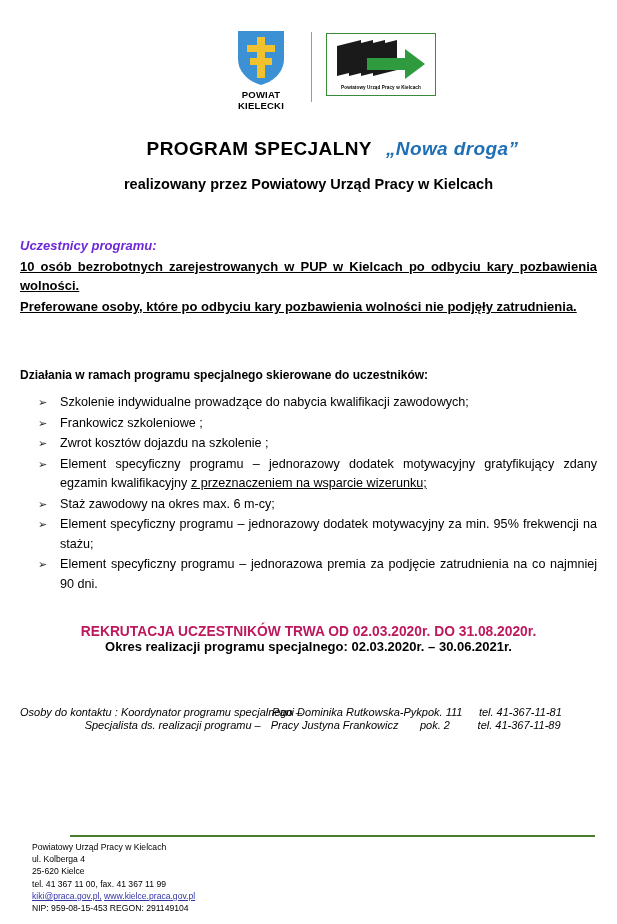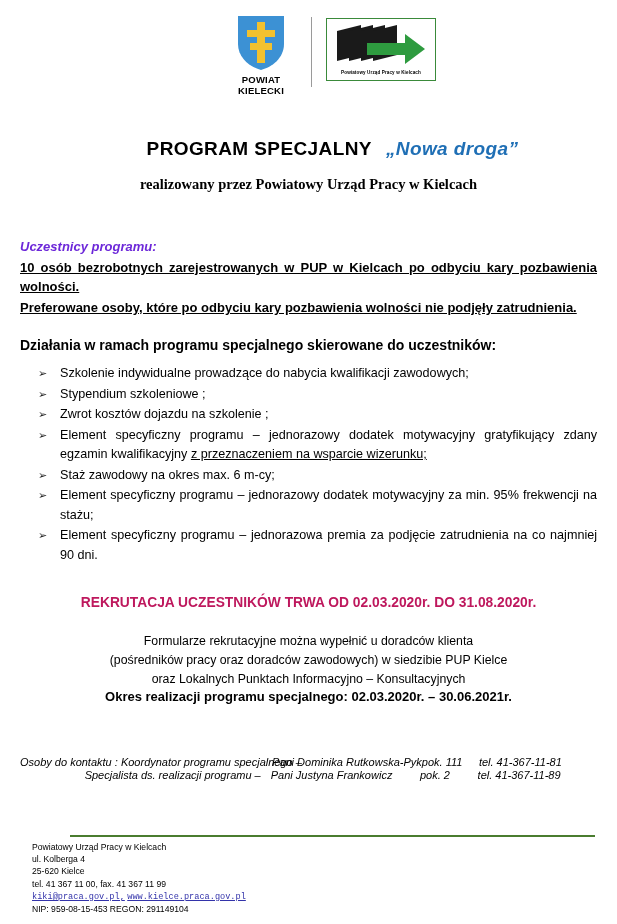--- a/index.html
+++ b/index.html
@@ -15,21 +15,21 @@
     overflow: hidden;
     position: relative;
   }
 
   
   .logo-bar {
     display: flex;
     justify-content: center;
     align-items: flex-start;
     gap: 14px;
-    padding-top: 14px;
+    padding-top: 29px;
     height: 104px;
     box-sizing: border-box;
     margin-left: 44px;
   }
   .crest-block {
     display: flex;
     flex-direction: column;
     align-items: center;
     width: 72px;
   }
@@ -82,21 +82,20 @@
     color: #1F6FB5;
     font-style: italic;
     font-weight: bold;
     margin-left: 14px;
   }
   .title-sub {
     text-align: center;
     font-size: 14.5px;
     font-weight: bold;
     margin-top: 16px;
-    font-family: Liberation Serif, serif;
   }
 
   
   .sheet {
     padding: 0 20px;
     box-sizing: border-box;
   }
   .heading-blue {
     color: #6d28d9;
     font-style: italic;
@@ -109,23 +108,23 @@
     font-weight: bold;
     line-height: 19px;
     text-align: justify;
     margin-top: 4px;
     text-decoration: underline;
   }
   .para-just.second { margin-top: 2px; }
   .u { text-decoration: underline; }
 
   .actions-heading {
-    font-size: 14px;
-    font-weight: bold;
-    margin-top: 20px;
+    font-size: 12px;
+    font-weight: bold;
+    margin-top: 52px;
   }
 
   ul.actions {
     list-style: none;
     margin: 11px 0 0 0;
     padding: 0 0 0 18px;
   }
   ul.actions li {
     font-size: 12.6px;
     line-height: 19.5px;
@@ -189,21 +188,20 @@
   .footer {
     position: absolute;
     left: 32px;
     top: 841px;
     font-size: 8.6px;
     line-height: 12.2px;
   }
   .footer .link {
     color: #3333aa;
     text-decoration: underline;
-    font-family: Liberation Mono, monospace;
   }
 </style>
 </head>
 <body>
 
 <div class="logo-bar">
 
   <div class="crest-block">
     <svg class="crest-svg" width="50" height="58" viewBox="0 0 50 58">
       <path d="M2 2 H48 V30 C48 44 36 53 25 56 C14 53 2 44 2 30 Z" fill="#3C91D4"></path>
@@ -250,21 +248,21 @@
 
   <div class="actions-heading">Działania w ramach programu specjalnego skierowane do uczestników:</div>
 
   <ul class="actions">
     <li>
       <span class="arrow">➢</span>
       <span>Szkolenie indywidualne prowadzące do nabycia kwalifikacji zawodowych;</span>
     </li>
     <li>
       <span class="arrow">➢</span>
-      <span>Stypendium szkoleniowe ;</span>
+      <span>Frankowicz szkoleniowe ;</span>
     </li>
     <li>
       <span class="arrow">➢</span>
       <span>Zwrot kosztów dojazdu na szkolenie ;</span>
     </li>
     <li>
       <span class="arrow">➢</span>
       <span>Element specyficzny programu – jednorazowy dodatek motywacyjny gratyfikujący zdany egzamin kwalifikacyjny </span><span class="u">z przeznaczeniem na wsparcie wizerunku;</span>
     </li>
     <li>
@@ -276,38 +274,33 @@
       <span>Element specyficzny programu – jednorazowy dodatek motywacyjny za min. 95% frekwencji na stażu;</span>
     </li>
     <li>
       <span class="arrow">➢</span>
       <span>Element specyficzny programu – jednorazowa premia za podjęcie zatrudnienia na co najmniej 90 dni.</span>
     </li>
   </ul>
 
   <div class="recruit">REKRUTACJA UCZESTNIKÓW TRWA OD 02.03.2020r. DO 31.08.2020r.</div>
 
-  <div class="forms-block">
-    <div>Formularze rekrutacyjne można wypełnić u doradców klienta</div>
-    <div>(pośredników pracy oraz doradców zawodowych) w siedzibie PUP Kielce</div>
-    <div>oraz Lokalnych Punktach Informacyjno – Konsultacyjnych</div>
-  </div>
 
   <div class="period">Okres realizacji programu specjalnego: 02.03.2020r. – 30.06.2021r.</div>
 
   <div class="contacts">
     <div class="contact-row">
       <span class="c-lead">Osoby do kontaktu : Koordynator programu specjalnego –</span>
       <span class="c-person">Pani Dominika Rutkowska-Pyk</span>
       <span class="c-room">pok. 111</span>
       <span class="c-tel">tel. 41-367-11-81</span>
     </div>
     <div class="contact-row">
       <span class="c-lead">Specjalista ds. realizacji programu –</span>
-      <span class="c-person">Pani Justyna Frankowicz</span>
+      <span class="c-person">Pracy Justyna Frankowicz</span>
       <span class="c-room">pok. 2</span>
       <span class="c-tel">tel. 41-367-11-89</span>
     </div>
   </div>
 
 </div>
 
 <div class="footer-rule"></div>
 <div class="footer">
   <div>Powiatowy Urząd Pracy w Kielcach</div>

